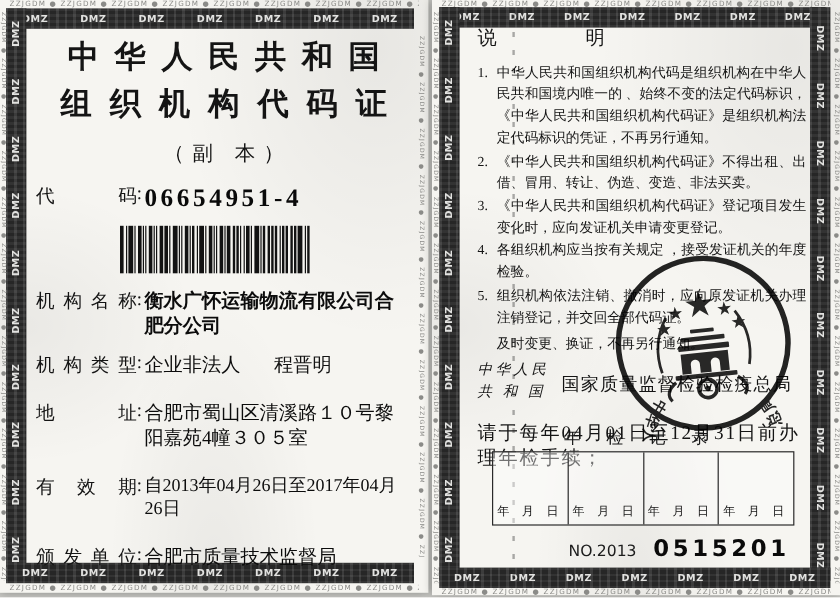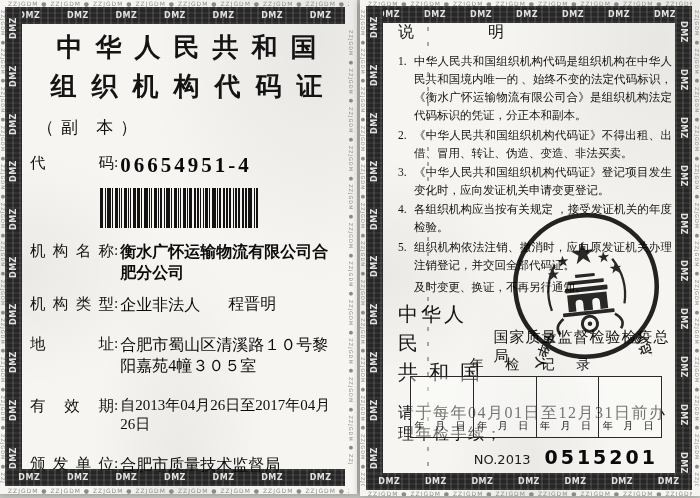--- a/index.html
+++ b/index.html
@@ -26,41 +26,41 @@
   .rotL span{transform:rotate(-90deg);}
   .rotR span{transform:rotate(90deg);}
   .micro{position:absolute;overflow:hidden;color:#8b8b88;font-family:"DejaVu Sans",sans-serif;
     font-size:6px;letter-spacing:1px;white-space:nowrap;line-height:7px;}
   .micro-v{writing-mode:vertical-rl;font-size:5px;line-height:6px;}
 
   
   .lcontent{position:absolute;left:30px;right:14px;top:24px;bottom:26px;}
   .title1{font-size:26px;font-weight:bold;text-align:center;letter-spacing:13px;padding-left:13px;margin-top:6px;}
   .title2{font-size:26px;font-weight:bold;text-align:center;letter-spacing:15px;padding-left:15px;margin-top:4px;}
-  .subtitle{font-size:17px;text-align:left;letter-spacing:7px;padding-left:7px;margin-top:12px;}
+  .subtitle{font-size:17px;text-align:center;letter-spacing:7px;padding-left:7px;margin-top:12px;}
   .frow{margin-top:17px;font-size:15.5px;display:flex;align-items:flex-start;}
   .flabel{display:inline-block;width:84px;flex:0 0 84px;text-align-last:justify;text-align:justify;}
   .fcolon{margin-right:2px;}
   .fval{display:inline-block;white-space:pre-line;max-width:228px;font-size:16px;color:#0c0c0c;line-height:1.32;}
   .code-row{margin-top:14px;}
   .code-val{font-size:21px;font-weight:bold;letter-spacing:3px;color:#0a0a0a;}
   .barcode{margin:10px 0 0 70px;height:40px;width:160px;white-space:nowrap;overflow:hidden;}
   .bar{display:inline-block;background:#121212;height:100%;vertical-align:top;}
   .person{margin-left:28px;font-size:16px;}
   .gap1{margin-top:11px;} .gap2{margin-top:19px;} .gap3{margin-top:19px;}
 
   
   .rcontent{position:absolute;left:38px;right:28px;top:22px;bottom:10px;font-size:11.5px;}
   .rheading{text-align:left;font-size:16px;letter-spacing:2px;margin-bottom:9px;}
   .item{display:flex;line-height:1.58;text-align:justify;margin-bottom:1px;}
   .inum{flex:0 0 16px;}
   .itext{flex:1;}
   .notice{margin:5px 0 0 16px;line-height:1.5;}
   .issuer{display:flex;align-items:center;margin-top:4px;}
-  .issuer-cn{font-size:20px;line-height:1.45;letter-spacing:3px;}
+  .issuer-cn{font-size:12px;line-height:1.45;letter-spacing:3px;font-style:italic;}
   .issuer-org{font-size:15px;margin-left:10px;margin-top:6px;letter-spacing:1px;}
   .annual-line{margin-top:16px;font-size:16px;letter-spacing:1.5px;}
   .annual-title{position:absolute;left:0;right:10px;top:334px;text-align:center;
     font-size:14px;letter-spacing:9px;padding-left:9px;}
   .ytable{position:absolute;left:12px;right:10px;top:354px;height:60px;display:flex;
     border:1.5px solid #2a2a2a;background:rgba(255,255,255,.4);}
   .ycell{flex:1;border-right:1.5px solid #2a2a2a;display:flex;align-items:flex-end;
     justify-content:center;padding-bottom:4px;font-size:10px;letter-spacing:4px;}
   .ycell:last-child{border-right:none;}
   .serial{position:absolute;right:14px;top:424px;display:flex;align-items:baseline;
@@ -212,21 +212,21 @@
     <div class="micro micro-v" style="left:0;top:10px;bottom:10px;width:6px;">ZZJGDM ● ZZJGDM ● ZZJGDM ● ZZJGDM ● ZZJGDM ● ZZJGDM ● ZZJGDM ● ZZJGDM ● ZZJGDM ● ZZJGDM ● ZZJGDM ● ZZJGDM ● ZZJGDM ● ZZJGDM ● ZZJGDM ● ZZJGDM ● ZZJGDM ● ZZJGDM ● ZZJGDM ● ZZJGDM ● ZZJGDM ● ZZJGDM ● ZZJGDM ● ZZJGDM ● ZZJGDM ● ZZJGDM ● ZZJGDM ● ZZJGDM ● ZZJGDM ● ZZJGDM ● ZZJGDM ● ZZJGDM ● ZZJGDM ● ZZJGDM ● ZZJGDM ● ZZJGDM ● ZZJGDM ● ZZJGDM ● ZZJGDM ● ZZJGDM ● ZZJGDM ● ZZJGDM ● ZZJGDM ● ZZJGDM ● ZZJGDM ● ZZJGDM ● ZZJGDM ● ZZJGDM ● ZZJGDM ● ZZJGDM ● ZZJGDM ● ZZJGDM ● ZZJGDM ● ZZJGDM ● ZZJGDM ● ZZJGDM ● ZZJGDM ● ZZJGDM ● ZZJGDM ● ZZJGDM ● </div>
     <div class="micro micro-v" style="right:0;top:10px;bottom:10px;width:7px;">ZZJGDM ● ZZJGDM ● ZZJGDM ● ZZJGDM ● ZZJGDM ● ZZJGDM ● ZZJGDM ● ZZJGDM ● ZZJGDM ● ZZJGDM ● ZZJGDM ● ZZJGDM ● ZZJGDM ● ZZJGDM ● ZZJGDM ● ZZJGDM ● ZZJGDM ● ZZJGDM ● ZZJGDM ● ZZJGDM ● ZZJGDM ● ZZJGDM ● ZZJGDM ● ZZJGDM ● ZZJGDM ● ZZJGDM ● ZZJGDM ● ZZJGDM ● ZZJGDM ● ZZJGDM ● ZZJGDM ● ZZJGDM ● ZZJGDM ● ZZJGDM ● ZZJGDM ● ZZJGDM ● ZZJGDM ● ZZJGDM ● ZZJGDM ● ZZJGDM ● ZZJGDM ● ZZJGDM ● ZZJGDM ● ZZJGDM ● ZZJGDM ● ZZJGDM ● ZZJGDM ● ZZJGDM ● ZZJGDM ● ZZJGDM ● ZZJGDM ● ZZJGDM ● ZZJGDM ● ZZJGDM ● ZZJGDM ● ZZJGDM ● ZZJGDM ● ZZJGDM ● ZZJGDM ● ZZJGDM ● </div>
 
     <div class="foldline"></div>
 
     <div class="rcontent">
       <div class="rheading">说　　　　明</div>
 
       <div class="item">
         <span class="inum">1.</span>
-        <span class="itext">中华人民共和国组织机构代码是组织机构在中华人民共和国境内唯一的 、始终不变的法定代码标识，《衡水广怀运输物流有限公司合》是组织机构法定代码标识的凭证，分正本和副本。</span>
+        <span class="itext">中华人民共和国组织机构代码是组织机构在中华人民共和国境内唯一的 、始终不变的法定代码标识，《中华人民共和国组织机构代码证》是组织机构法定代码标识的凭证，不再另行通知。</span>
       </div>
       <div class="item">
         <span class="inum">2.</span>
         <span class="itext">《中华人民共和国组织机构代码证》不得出租、出借、冒用、转让、伪造、变造、非法买卖。</span>
       </div>
       <div class="item">
         <span class="inum">3.</span>
         <span class="itext">《中华人民共和国组织机构代码证》登记项目发生变化时，应向发证机关申请变更登记。</span>
       </div>
       <div class="item">

